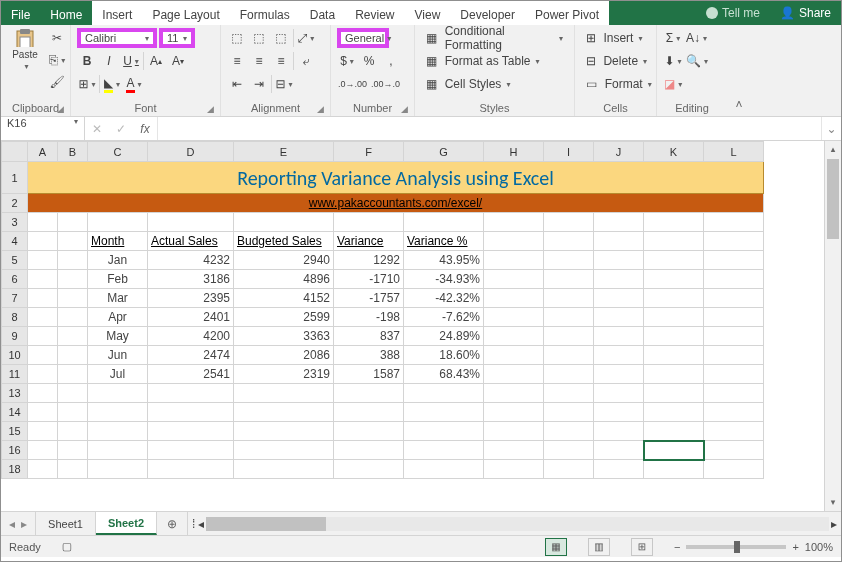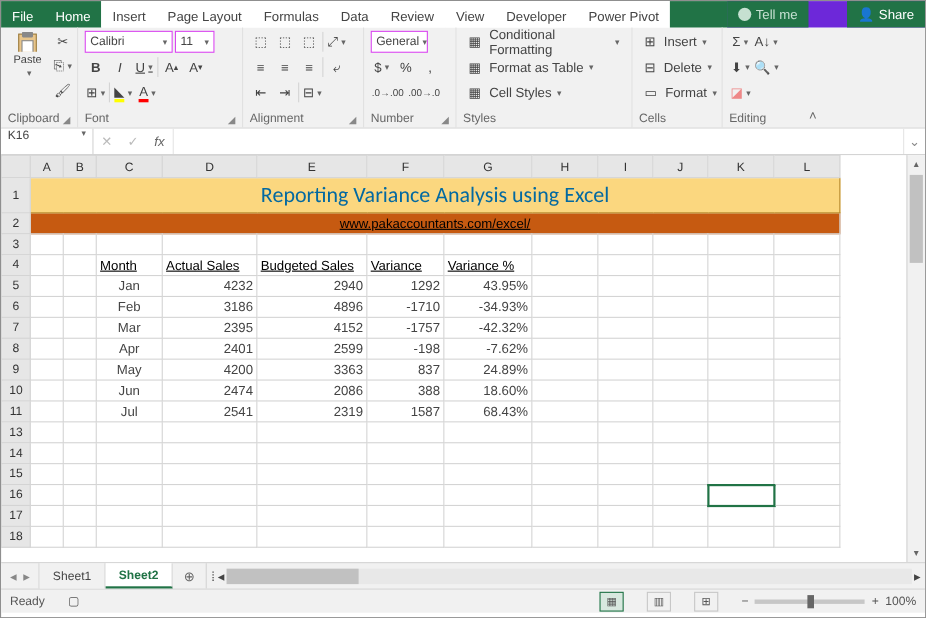--- a/index.html
+++ b/index.html
@@ -7,33 +7,33 @@
 
 
 .titlebar { background: #fff; height: 24px; display: flex; align-items: stretch; }
 .tab { padding: 4px 10px 0; font-size: 12px; color: #fff; background: #217346; display: flex; align-items: center; cursor: pointer; }
 .tab.file { background: #217346; }
 .tab.active { background: #217346; color: #fff; border-top: 0; }
 .tab.normal { background: #fff; color: #444; }
 .titlebar .spacer { flex: 1; background: #217346; }
 .titlebar .tellme { background:#217346; color:#c6e0d1; display:flex; align-items:center; gap:4px; padding:0 10px; }
 .titlebar .share { background:#217346; color:#fff; display:flex; align-items:center; gap:4px; padding:0 10px; }
-.titlebar-right { display:flex; background:#6d28d9;gap:35px;}
+.titlebar-right { display:flex; background:#1d4ed8;}
 .bulb { width:12px;height:12px;border-radius:50%;background:#c6e0d1;display:inline-block;}
 
 
 .ribbon { background: #f1f1f1; border-bottom: 1px solid #d4d4d4; height: 92px; display:flex; }
 .group { border-right: 1px solid #e1e1e1; padding: 3px 6px 0; display:flex; flex-direction:column; }
 .group-body { flex:1; display:flex; gap:4px; }
-.group-label { font-size:11px; color:#666; padding:2px 0; position:relative; }
+.group-label { text-align:center; font-size:11px; color:#666; padding:2px 0; position:relative; }
 .group-label .launcher { position:absolute; right:0; bottom:2px; font-size:9px; color:#888; }
 .col { display:flex; flex-direction:column; gap:2px; align-items:center; }
 .row { display:flex; gap:2px; align-items:center; }
 .btn { min-width:20px; height:20px; display:flex; align-items:center; justify-content:center; font-size:12px; color:#444; border:1px solid transparent; }
-.sel { border:1px solid #d946ef; background:#fff; height:20px; font-size:11px; padding:0 4px; display:flex; align-items:center; justify-content:space-between; }
+.sel { border:4px solid #d946ef; background:#fff; height:20px; font-size:11px; padding:0 4px; display:flex; align-items:center; justify-content:space-between; }
 .dd { font-size:8px; color:#666; margin-left:3px; }
 .big { width:36px; height:44px; flex-direction:column; font-size:10px; gap:2px;}
 .ribbon-collapse { width:24px; display:flex; align-items:flex-end; justify-content:center; padding-bottom:4px; color:#666;}
 
 
 .fbar { height:24px; border-bottom:1px solid #d4d4d4; display:flex; align-items:stretch; background:#fff; }
 .namebox { width:84px; border-right:1px solid #d4d4d4; display:flex; align-items:flex-start; padding:0 6px; font-size:11px; justify-content:space-between;}
 .fbar-btns { display:flex; align-items:center; border-right:1px solid #e5e5e5; }
 .fbar-btn { width:24px; display:flex; align-items:center; justify-content:center; color:#bbb; height:100%; }
 .fx { font-style:italic; color:#666; }
@@ -495,35 +495,20 @@
             <td></td>
             <td></td>
             <td></td>
             <td></td>
             <td></td>
             <td></td>
             <td class="selcell"></td>
             <td></td>
           </tr>
           <tr>
-            <th>17</th>
-            <td></td>
-            <td></td>
-            <td></td>
-            <td></td>
-            <td></td>
-            <td></td>
-            <td></td>
-            <td></td>
-            <td></td>
-            <td></td>
-            <td></td>
-            <td></td>
-          </tr>
-          <tr>
             <th>18</th>
             <td></td>
             <td></td>
             <td></td>
             <td></td>
             <td></td>
             <td></td>
             <td></td>
             <td></td>
             <td></td>

